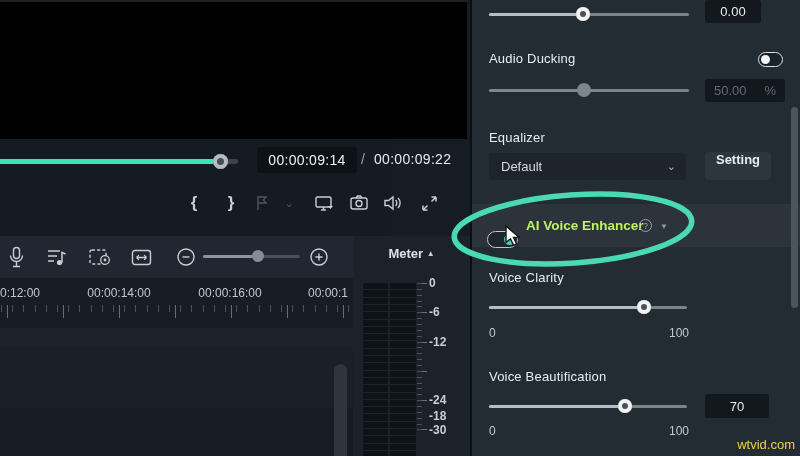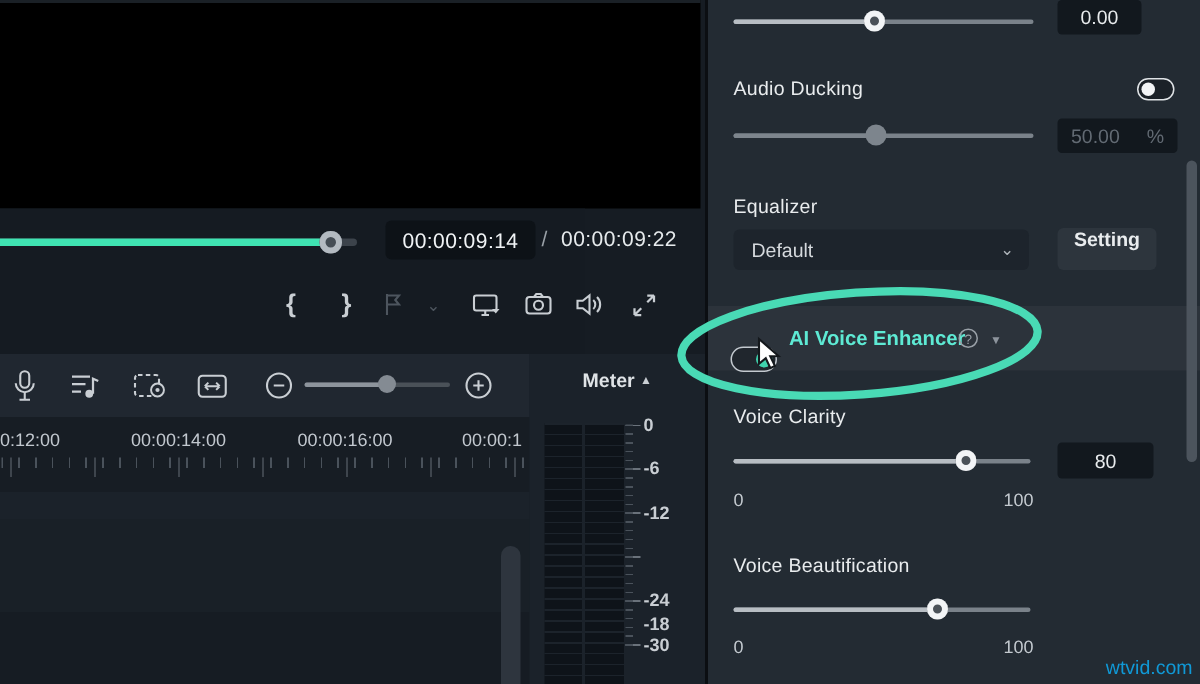--- a/index.html
+++ b/index.html
@@ -72,29 +72,29 @@
   .valbox.disabled { color:#626a73; justify-content:space-between; padding:0 9px; }
   .toggle-off { width:25px; height:15px; border:1.5px solid #dfe3e6; border-radius:8px; position:relative; background:#1b2128; }
   .toggle-off .knob { position:absolute; left:2px; top:1.5px; width:9px; height:9px; border-radius:50%; background:#f2f4f6; }
   .toggle-on { width:31px; height:17px; border:1.5px solid #c3c9cf; border-radius:9px; position:relative; background:#20262d; }
   .toggle-on .knob { position:absolute; right:2px; top:1.5px; width:11px; height:11px; border-radius:50%; background:#3fd3ae; }
   .dropdown { background:#1d242c; border-radius:4px; display:flex; align-items:center; font-size:13px; color:#d5d9dd; padding:0 12px; }
   .dropdown .dchev { position:absolute; right:10px; font-size:11px; color:#aeb4ba; }
   .btn { background:#2d353d; border-radius:4px; display:flex; justify-content:center;
     font-size:13px; font-weight:700; color:#e9ecee; }
   .ai-row { left:0; top:204px; width:330px; height:43px; background:#2c333b; }
-  .ai-label { font-size:13.5px; font-weight:700; color:#5eead4; }
+  .ai-label { font-size:13.5px; font-weight:700; color:#bef264; }
   .help-circle { width:13px; height:13px; border:1.2px solid #9aa1a8; border-radius:50%;
     display:flex; align-items:center; justify-content:center; font-size:9px; color:#9aa1a8; }
   .caret { font-size:8px; color:#8d949c; }
   .minmax { font-size:12px; color:#c3c9cf; }
   .rp-scroll { left:319px; top:107px; width:7px; height:201px; border-radius:4px; background:#4c545d; }
 
   .overlay { left:0; top:0; width:800px; height:456px; z-index:9; pointer-events:none; }
-  .watermark { right:5px; bottom:4px; font-size:13px; color:#0ea5e9; z-index:10; opacity:.9; }
+  .watermark { right:5px; bottom:4px; font-size:13px; color:#fde047; z-index:10; opacity:.9; }
 
   svg.icon { display:block; }
 </style>
 </head>
 <body>
 
 <div class="screen">
 
   <div class="abs preview"></div>
 
@@ -267,31 +267,31 @@
     <div class="rp help-circle" style="left:167px;top:219px;">
       <span>?</span>
     </div>
     <div class="rp caret" style="left:188px;top:222px;">▼</div>
 
     <div class="rp lbl" style="left:17px;top:270px;">Voice Clarity</div>
     <div class="rp slider-track" style="left:17px;top:306px;width:198px;">
       <div class="slider-fill" style="width:155px;"></div>
     </div>
     <div class="rp slider-handle" style="left:165px;top:300px;"></div>
-    <div class="rp valbox" style="left:233px;top:295px;width:64px;height:24px;">
-      <span>80</span>
-    </div>
     <div class="rp minmax" style="left:17px;top:326px;">0</div>
     <div class="rp minmax" style="left:180px;top:326px;width:37px;text-align:right;">100</div>
 
     <div class="rp lbl" style="left:17px;top:369px;">Voice Beautification</div>
     <div class="rp slider-track" style="left:17px;top:405px;width:198px;">
       <div class="slider-fill" style="width:136px;"></div>
     </div>
     <div class="rp slider-handle" style="left:146px;top:399px;"></div>
+    <div class="rp valbox" style="left:233px;top:394px;width:64px;height:24px;">
+      <span>70</span>
+    </div>
     <div class="rp minmax" style="left:17px;top:424px;">0</div>
     <div class="rp minmax" style="left:180px;top:424px;width:37px;text-align:right;">100</div>
 
     <div class="rp rp-scroll"></div>
   </div>
 
   <svg class="abs overlay" viewBox="0 0 800 456">
     <ellipse cx="573" cy="229" rx="119" ry="34" transform="rotate(-4 573 229)" fill="none" stroke="#49dab5" stroke-width="5.5" stroke-linecap="round"></ellipse>
     <g transform="translate(506,226)">
       <path d="M0,0 L0,16.5 L4.5,12.8 L7.6,19.4 L10.6,17.9 L7.5,11.5 L13,11.3 Z" fill="#ffffff" stroke="#14181c" stroke-width="1.4"></path>

